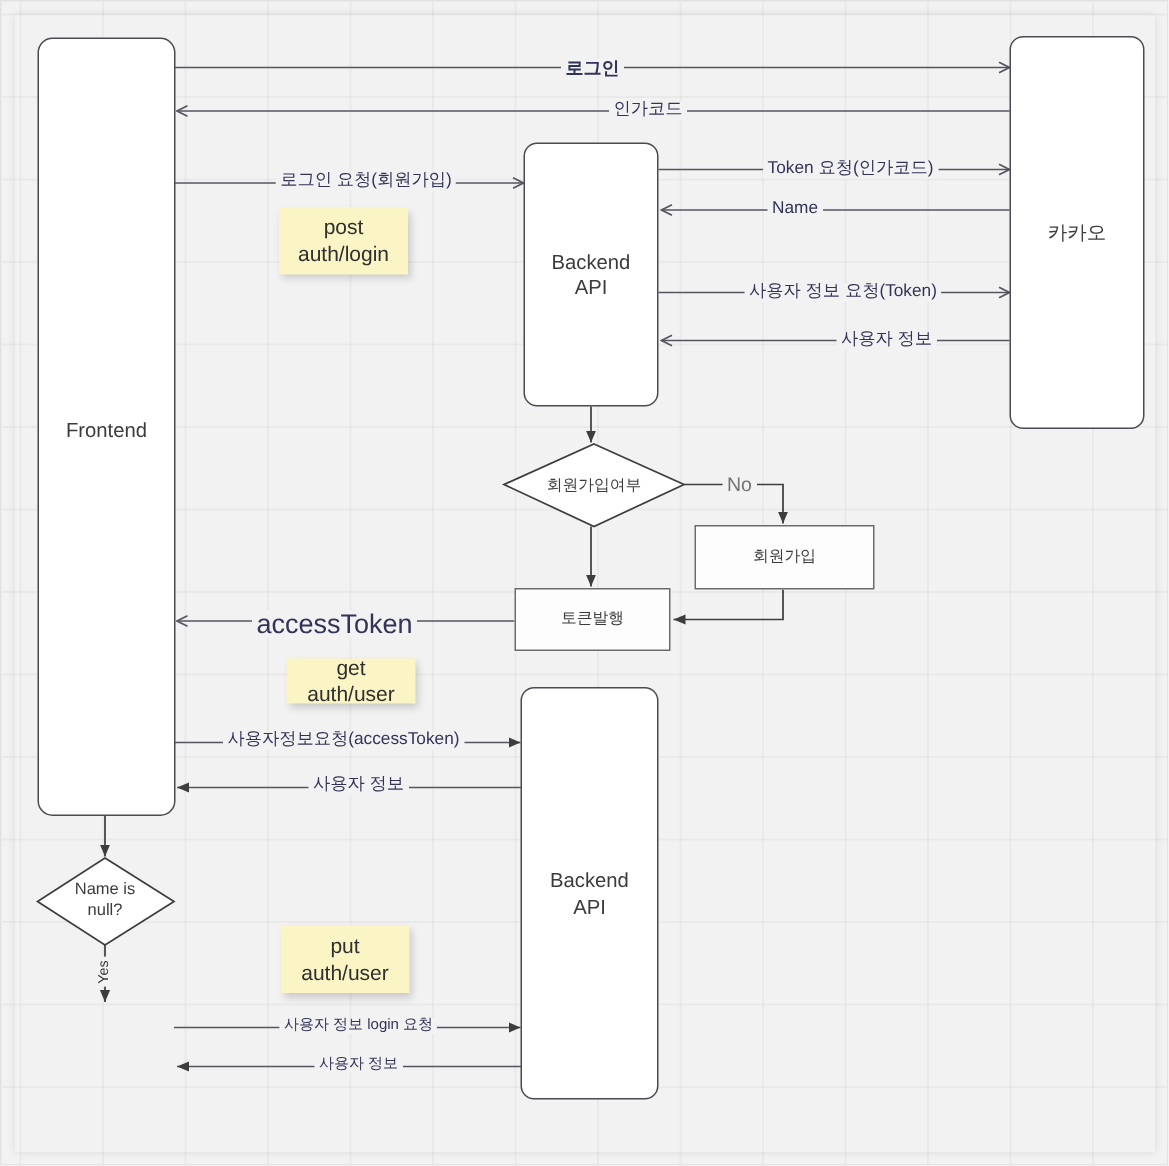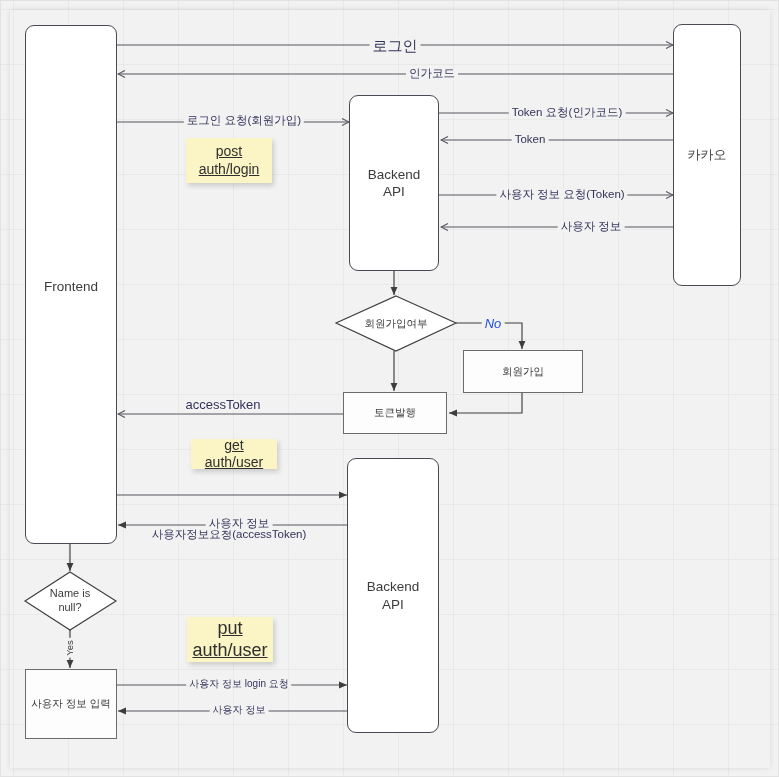--- a/index.html
+++ b/index.html
@@ -62,34 +62,33 @@
   }
   .label {
     position: absolute;
     color: #33335a;
     background: #f2f2f2;
     padding: 0 3px;
     white-space: nowrap;
     transform: translate(-50%, -50%);
     line-height: 1;
   }
-  .label.plain { color: #1d4ed8; font-style: italic; }
+  .label.plain { color: #737373; }
   .note {
     position: absolute;
     background: #fbf4c4;
     color: #2f2f2f;
     display: flex;
     align-items: center;
     justify-content: center;
     text-align: center;
     white-space: pre-line;
     line-height: 1.22;
     box-shadow: 2px 3px 5px rgba(0,0,0,0.16);
     box-sizing: border-box;
-    text-decoration: underline;
   }
   .diamond-label {
     position: absolute;
     transform: translate(-50%, -50%);
     text-align: center;
     white-space: pre-line;
     color: #3b3b3b;
     line-height: 1.25;
     pointer-events: none;
   }
@@ -161,85 +160,82 @@
 
       <path d="M348,710 L117,710" marker-end="url(#arrowSolid)"></path>
     </g>
 
     <g fill="#ffffff" stroke="#3d3d3d" stroke-width="1.15">
       <polygon points="395,295 455,322 395,350 335,322"></polygon>
       <polygon points="69,571 115,600 69,629 24,600"></polygon>
     </g>
   </svg>
 
-  <div class="node rounded" style="left:24px; top:24px; width:92px; height:519px;">
+  <div class="node rounded" style="left:24px; top:24px; width:92px; height:519px;border-radius:10px;">
     <span class="node-label" style="font-size:13.5px; position:absolute; top:252px;">Frontend</span>
   </div>
 
   <div class="node rounded" style="left:348px; top:94px; width:90px; height:176px;">
     <span class="node-label" style="font-size:13.5px;">Backend
 API</span>
   </div>
 
-  <div class="node rounded" style="left:672px; top:23px; width:68px; height:262px;">
+  <div class="node rounded" style="left:672px; top:23px; width:90px; height:262px;">
     <span class="node-label" style="font-size:13px;">카카오</span>
   </div>
 
   <div class="node rect" style="left:342px; top:391px; width:104px; height:42px;">
     <span class="node-label" style="font-size:10.5px;">토큰발행</span>
   </div>
 
   <div class="node rect" style="left:462px; top:349px; width:120px; height:43px;">
     <span class="node-label" style="font-size:10.5px;">회원가입</span>
   </div>
 
   <div class="node rounded" style="left:346px; top:457px; width:92px; height:275px;">
     <span class="node-label" style="font-size:13.5px;">Backend
 API</span>
   </div>
 
-  <div class="node rect" style="left:24px; top:668px; width:92px; height:70px;">
-    <span class="node-label" style="font-size:10.5px;">사용자 정보 입력</span>
-  </div>
 
   <div class="diamond-label" style="left:395px; top:323px; font-size:10.5px;">회원가입여부</div>
 
   <div class="diamond-label" style="left:69px; top:600px; font-size:11px;">Name is
 null?</div>
 
-  <div class="label" style="left:394px; top:44px; font-size:15px;">로그인</div>
+  <div class="label" style="left:394px; top:44px; font-size:12px;font-weight:bold;">로그인</div>
 
   <div class="label" style="left:394px; top:73px; font-size:11.5px;margin-left:37px;">인가코드</div>
 
   <div class="label" style="left:243px; top:120px; font-size:11.5px;">로그인 요청(회원가입)</div>
 
   <div class="label" style="left:566px; top:112px; font-size:11.5px;">Token 요청(인가코드)</div>
 
-  <div class="label" style="left:529px; top:139px; font-size:11.5px;">Token</div>
+  <div class="label" style="left:529px; top:139px; font-size:11.5px;">Name</div>
 
   <div class="label" style="left:561px; top:194px; font-size:11.5px;">사용자 정보 요청(Token)</div>
 
   <div class="label" style="left:590px; top:226px; font-size:11.5px;">사용자 정보</div>
 
   <div class="label plain" style="left:492px; top:322px; font-size:13px;">No</div>
 
-  <div class="label" style="left:222px; top:403px; font-size:13px;">accessToken</div>
-
-  <div class="label" style="left:228px; top:493px; font-size:11.5px;margin-top:41px;">사용자정보요청(accessToken)</div>
+  <div class="label" style="left:222px; top:415px; font-size:18px;">accessToken</div>
+
+  <div class="label" style="left:228px; top:493px; font-size:11.5px;">사용자정보요청(accessToken)</div>
 
   <div class="label" style="left:238px; top:523px; font-size:11.5px;">사용자 정보</div>
 
   <div class="vlabel" style="left:69px; top:647px; font-size:9.5px;">Yes</div>
 
   <div class="label" style="left:238px; top:683px; font-size:10px;">사용자 정보 login 요청</div>
 
   <div class="label" style="left:238px; top:709px; font-size:10px;">사용자 정보</div>
 
   <div class="note" style="left:185px; top:137px; width:86px; height:45px; font-size:14px;">post
 auth/login</div>
 
   <div class="note" style="left:190px; top:438px; width:86px; height:30px; font-size:14px;">get
 auth/user</div>
 
-  <div class="note" style="left:186px; top:616px; width:86px; height:45px; font-size:18px;">put
+  <div class="note" style="left:186px; top:616px; width:86px; height:45px; font-size:14px;">put
 auth/user</div>
 
 </div>
 
 </body></html>

